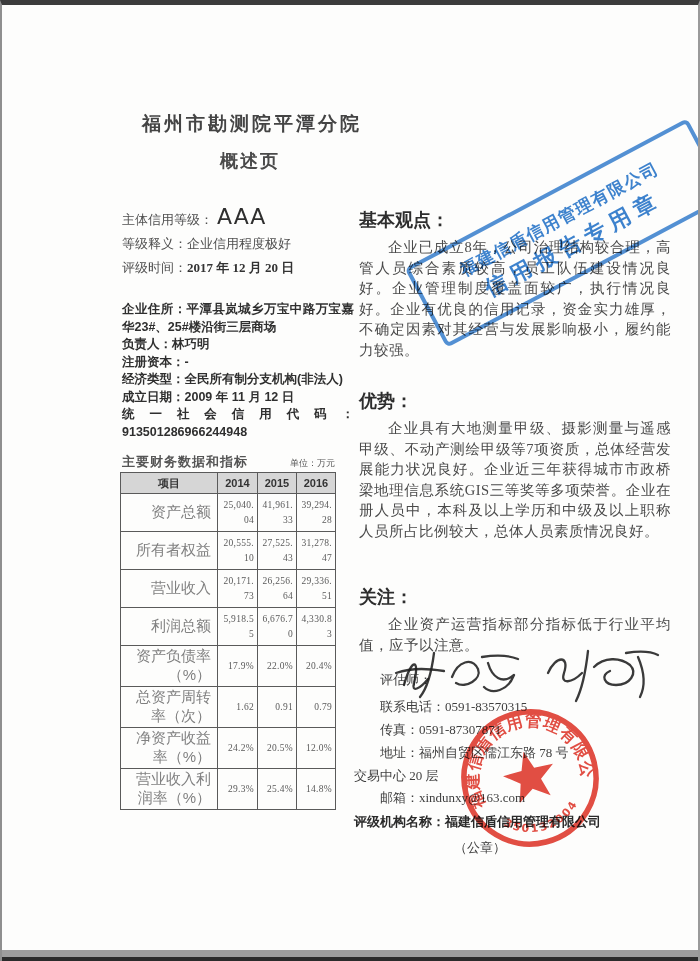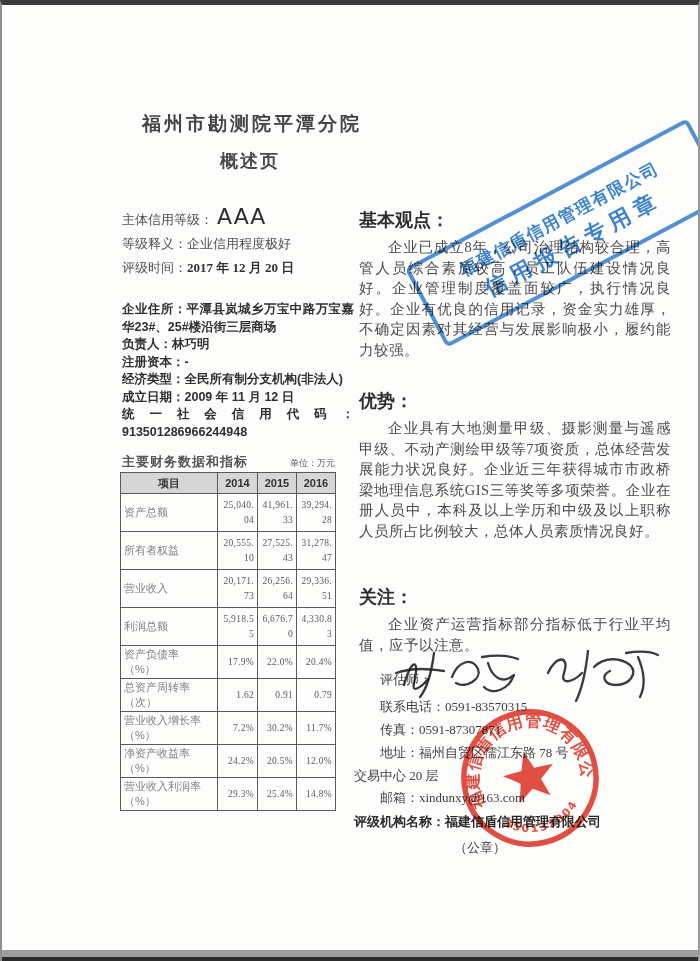--- a/index.html
+++ b/index.html
@@ -23,21 +23,21 @@
                  font-size:12.5px;font-weight:700;color:#2f2f2f;line-height:17.5px;text-align:justify;}
   .company-block .row{margin:0;}
 
   .fin-caption{left:120px;top:448px;width:213px;display:flex;justify-content:space-between;align-items:baseline;}
   .fin-title{font-size:13px;font-weight:700;color:#555;letter-spacing:1px;}
   .fin-unit{font-size:9px;color:#555;}
   table.fin{position:absolute;left:118px;top:467px;border-collapse:collapse;table-layout:fixed;width:215px;}
   table.fin td,table.fin th{border:1px solid #5a5a5a;box-sizing:border-box;overflow:hidden;}
   table.fin th{background:#d6d6d6;font-size:11px;font-weight:700;color:#333;height:21px;text-align:center;
                font-family:"Liberation Sans",sans-serif;}
-  td.item{font-size:11px;color:#808080;padding:1px 14px 1px 3px;text-align:left;font-family:"Liberation Sans",sans-serif;}
+  td.item{font-size:15px;color:#808080;padding:1px 6px 1px 3px;text-align:right;font-family:"Liberation Sans",sans-serif;}
   td.val{font-size:9.5px;color:#5a5a5a;text-align:right;padding:1px 3px;word-break:break-all;line-height:15px;
          font-family:"Liberation Serif",serif;letter-spacing:0.3px;}
   tr.tall{height:38px;}
   tr.short{height:23px;}
 
   .rcol{left:357px;width:312px;}
   .sec-head{font-size:18px;font-weight:700;color:#2d2d2d;font-family:"Liberation Sans",sans-serif;}
   .para{font-size:14.5px;color:#4a4a4a;line-height:20.5px;letter-spacing:0.5px;text-indent:2em;text-align:justify;margin-top:5px;}
 
   .contact-line{position:absolute;font-size:13px;color:#3e3e3e;white-space:nowrap;}
@@ -136,26 +136,20 @@
       <td class="item">资产负债率（%）</td>
       <td class="val">17.9%</td>
       <td class="val">22.0%</td>
       <td class="val">20.4%</td>
     </tr>
     <tr class="short">
       <td class="item">总资产周转率（次）</td>
       <td class="val">1.62</td>
       <td class="val">0.91</td>
       <td class="val">0.79</td>
-    </tr>
-    <tr class="short">
-      <td class="item">营业收入增长率（%）</td>
-      <td class="val">7.2%</td>
-      <td class="val">30.2%</td>
-      <td class="val">11.7%</td>
     </tr>
     <tr class="short">
       <td class="item">净资产收益率（%）</td>
       <td class="val">24.2%</td>
       <td class="val">20.5%</td>
       <td class="val">12.0%</td>
     </tr>
     <tr class="short">
       <td class="item">营业收入利润率（%）</td>
       <td class="val">29.3%</td>

